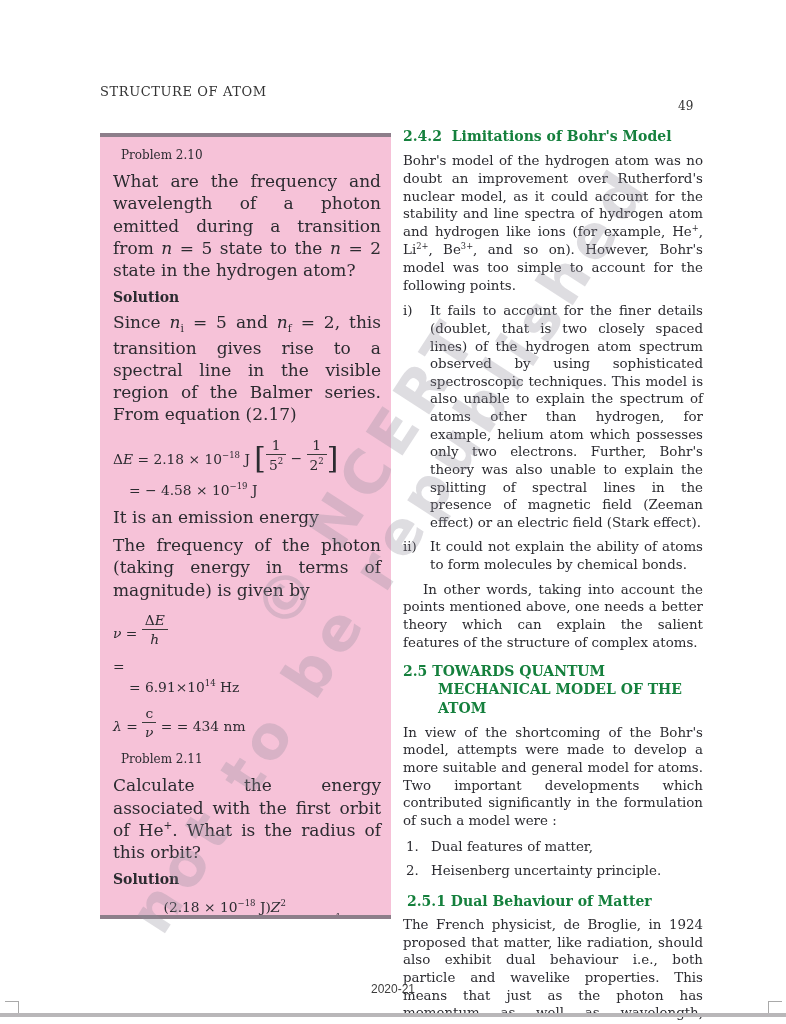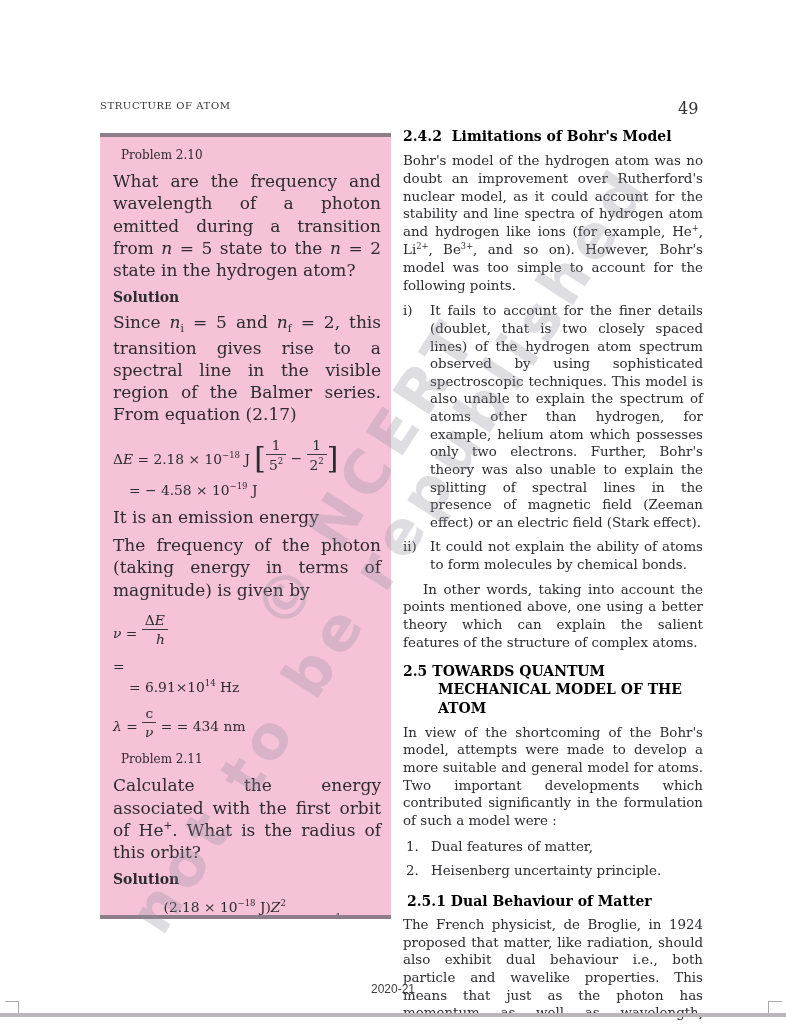--- a/index.html
+++ b/index.html
@@ -3,45 +3,45 @@
 <meta charset="utf-8">
 <style>
   html,body{margin:0;padding:0;background:#e8e8e8;}
   .page{
     position:relative;width:786px;height:1024px;margin:0 auto;
     background:#ffffff;overflow:hidden;
     font-family:"DejaVu Serif","Liberation Serif",serif;
     color:#2b2b30;
   }
   
-  .hdr-title{position:absolute;left:100px;top:100px;font-size:10px;letter-spacing:.6px;color:#333;}
-  .hdr-page{position:absolute;left:678px;top:99px;font-size:16px;color:#333;}
+  .hdr-title{position:absolute;left:100px;top:84px;font-size:13px;letter-spacing:.6px;color:#333;}
+  .hdr-page{position:absolute;left:678px;top:99px;font-size:12px;color:#333;}
 
   
   .pbox{
     position:absolute;left:100px;top:133px;width:291px;height:786px;box-sizing:border-box;
     background:#f6c2d8;
     border-top:4px solid #8d7e8a;border-bottom:4px solid #8d7e8a;
     padding:8px 10px 6px 13px;overflow:hidden;
   }
   .pbox .ptitle{font-weight:normal;font-size:12px;margin:3px 8px 8px;}
   .pbox .ptext{font-size:17px;line-height:1.31;text-align:justify;margin:0 0 6px;}
   .pbox .slabel{font-weight:bold;font-size:14px;margin:8px 0 6px;}
   .eq{font-size:13.8px;margin:11px 0 4px;white-space:nowrap;}
   .eq.ind{margin:2px 0 8px 16px;}
   .eq sup,.rich sup{font-size:.62em;}
   .eq sub,.rich sub{font-size:.62em;}
   .frac{display:inline-block;vertical-align:-38%;text-align:center;}
   .frac .num{display:block;padding:0 3px 1px;}
-  .frac .den{display:block;border-top:1.4px solid #3a3a3a;padding:1px 3px 0;text-align:right;}
+  .frac .den{display:block;border-top:1.4px solid #3a3a3a;padding:1px 3px 0;}
   .bb{font-size:215%;font-weight:400;vertical-align:middle;position:relative;top:-2px;}
 
   
   .rc{position:absolute;left:403px;top:127px;width:300px;font-size:13.4px;line-height:1.315;text-align:justify;}
-  .rc h3{color:#000000;font-size:14px;font-weight:bold;text-align:left;margin:0 0 7px;white-space:pre-wrap;}
+  .rc h3{color:#15803d;font-size:14px;font-weight:bold;text-align:left;margin:0 0 7px;white-space:pre-wrap;}
   .rc h3.hang{padding-left:35px;text-indent:-35px;margin:11px 0 7px;line-height:1.3;}
   .rc h3.sub{margin:12px 4px 6px;}
   .rc p{margin:0 0 8px;}
   .rc p.ind{text-indent:20px;margin-bottom:6px;}
   .li{display:flex;margin:0 0 7px;}
   .li .lab{flex:none;width:27px;}
   .li .txt{flex:1;text-align:justify;}
   .nl{display:flex;margin:2px 0 7px;}
   .nl .lab{flex:none;width:25px;padding-left:3px;}
 
@@ -105,21 +105,21 @@
 
     <div class="li">
       <span class="lab">i)</span>
       <span class="txt">It fails to account for the finer details (doublet, that is two closely spaced lines) of the hydrogen atom spectrum observed by using sophisticated spectroscopic techniques. This model is also unable to explain the spectrum of atoms other than hydrogen, for example, helium atom which possesses only two electrons. Further, Bohr's theory was also unable to explain the splitting of spectral lines in the presence of magnetic field (Zeeman effect) or an electric field (Stark effect).</span>
     </div>
     <div class="li">
       <span class="lab">ii)</span>
       <span class="txt">It could not explain the ability of atoms to form molecules by chemical bonds.</span>
     </div>
 
-    <p class="ind">In other words, taking into account the points mentioned above, one using a better theory which can explain the salient features of the structure of complex atoms.</p>
+    <p class="ind">In other words, taking into account the points mentioned above, one needs a better theory which can explain the salient features of the structure of complex atoms.</p>
 
     <h3 class="hang">2.5 TOWARDS QUANTUM MECHANICAL MODEL OF THE ATOM</h3>
     <p>In view of the shortcoming of the Bohr's model, attempts were made to develop a more suitable and general model for atoms. Two important developments which contributed significantly in the formulation of such a model were :</p>
 
     <div class="nl">
       <span class="lab">1.</span>
       <span class="txt">Dual features of matter,</span>
     </div>
     <div class="nl">
       <span class="lab">2.</span>

